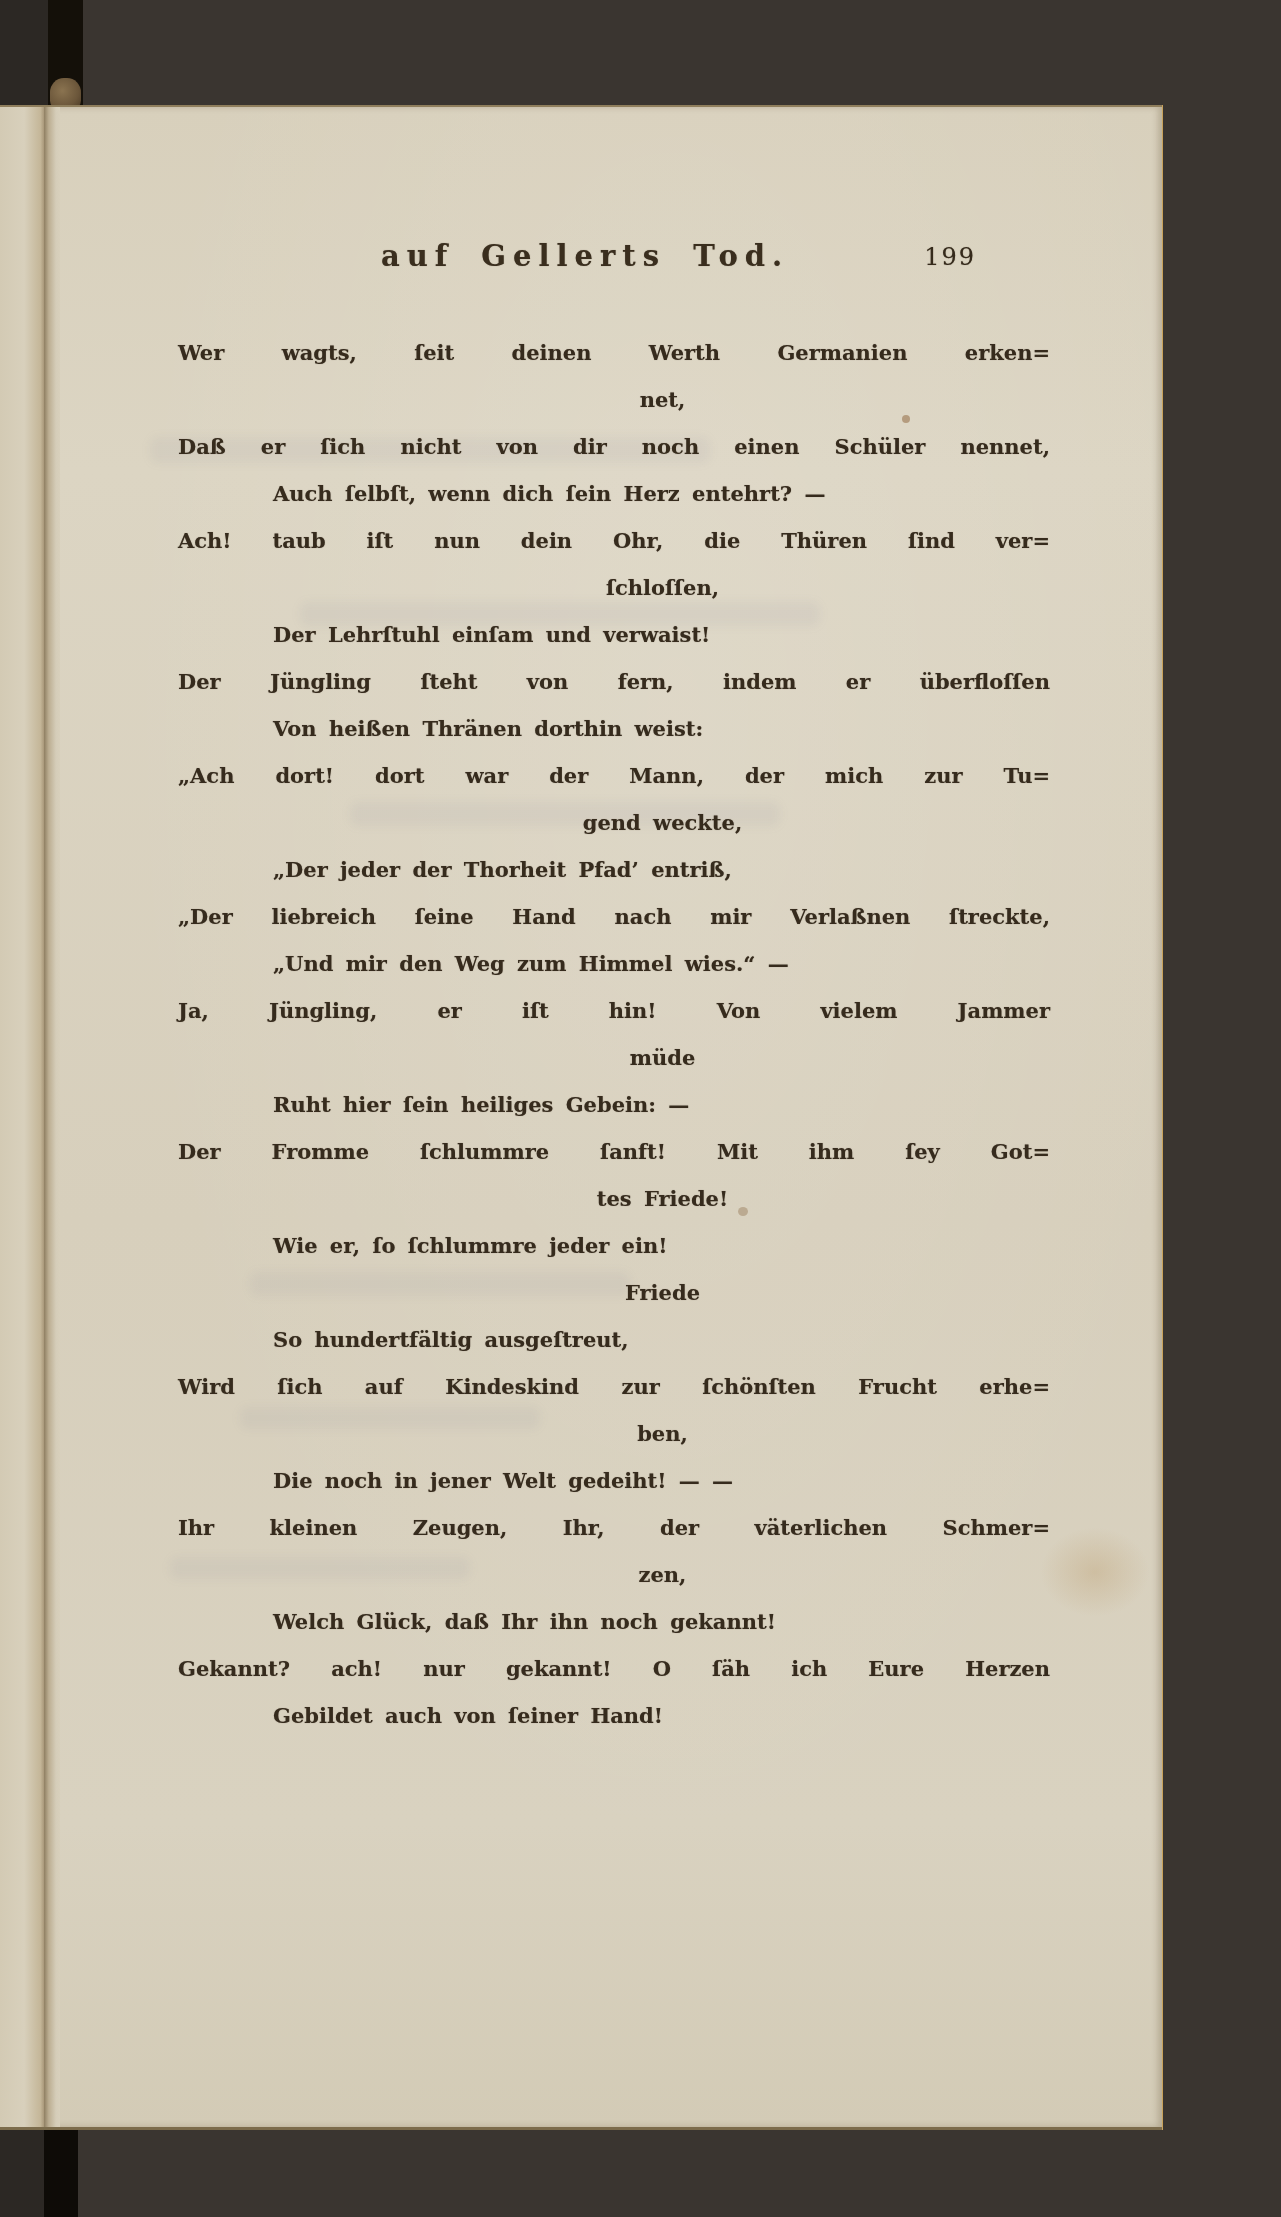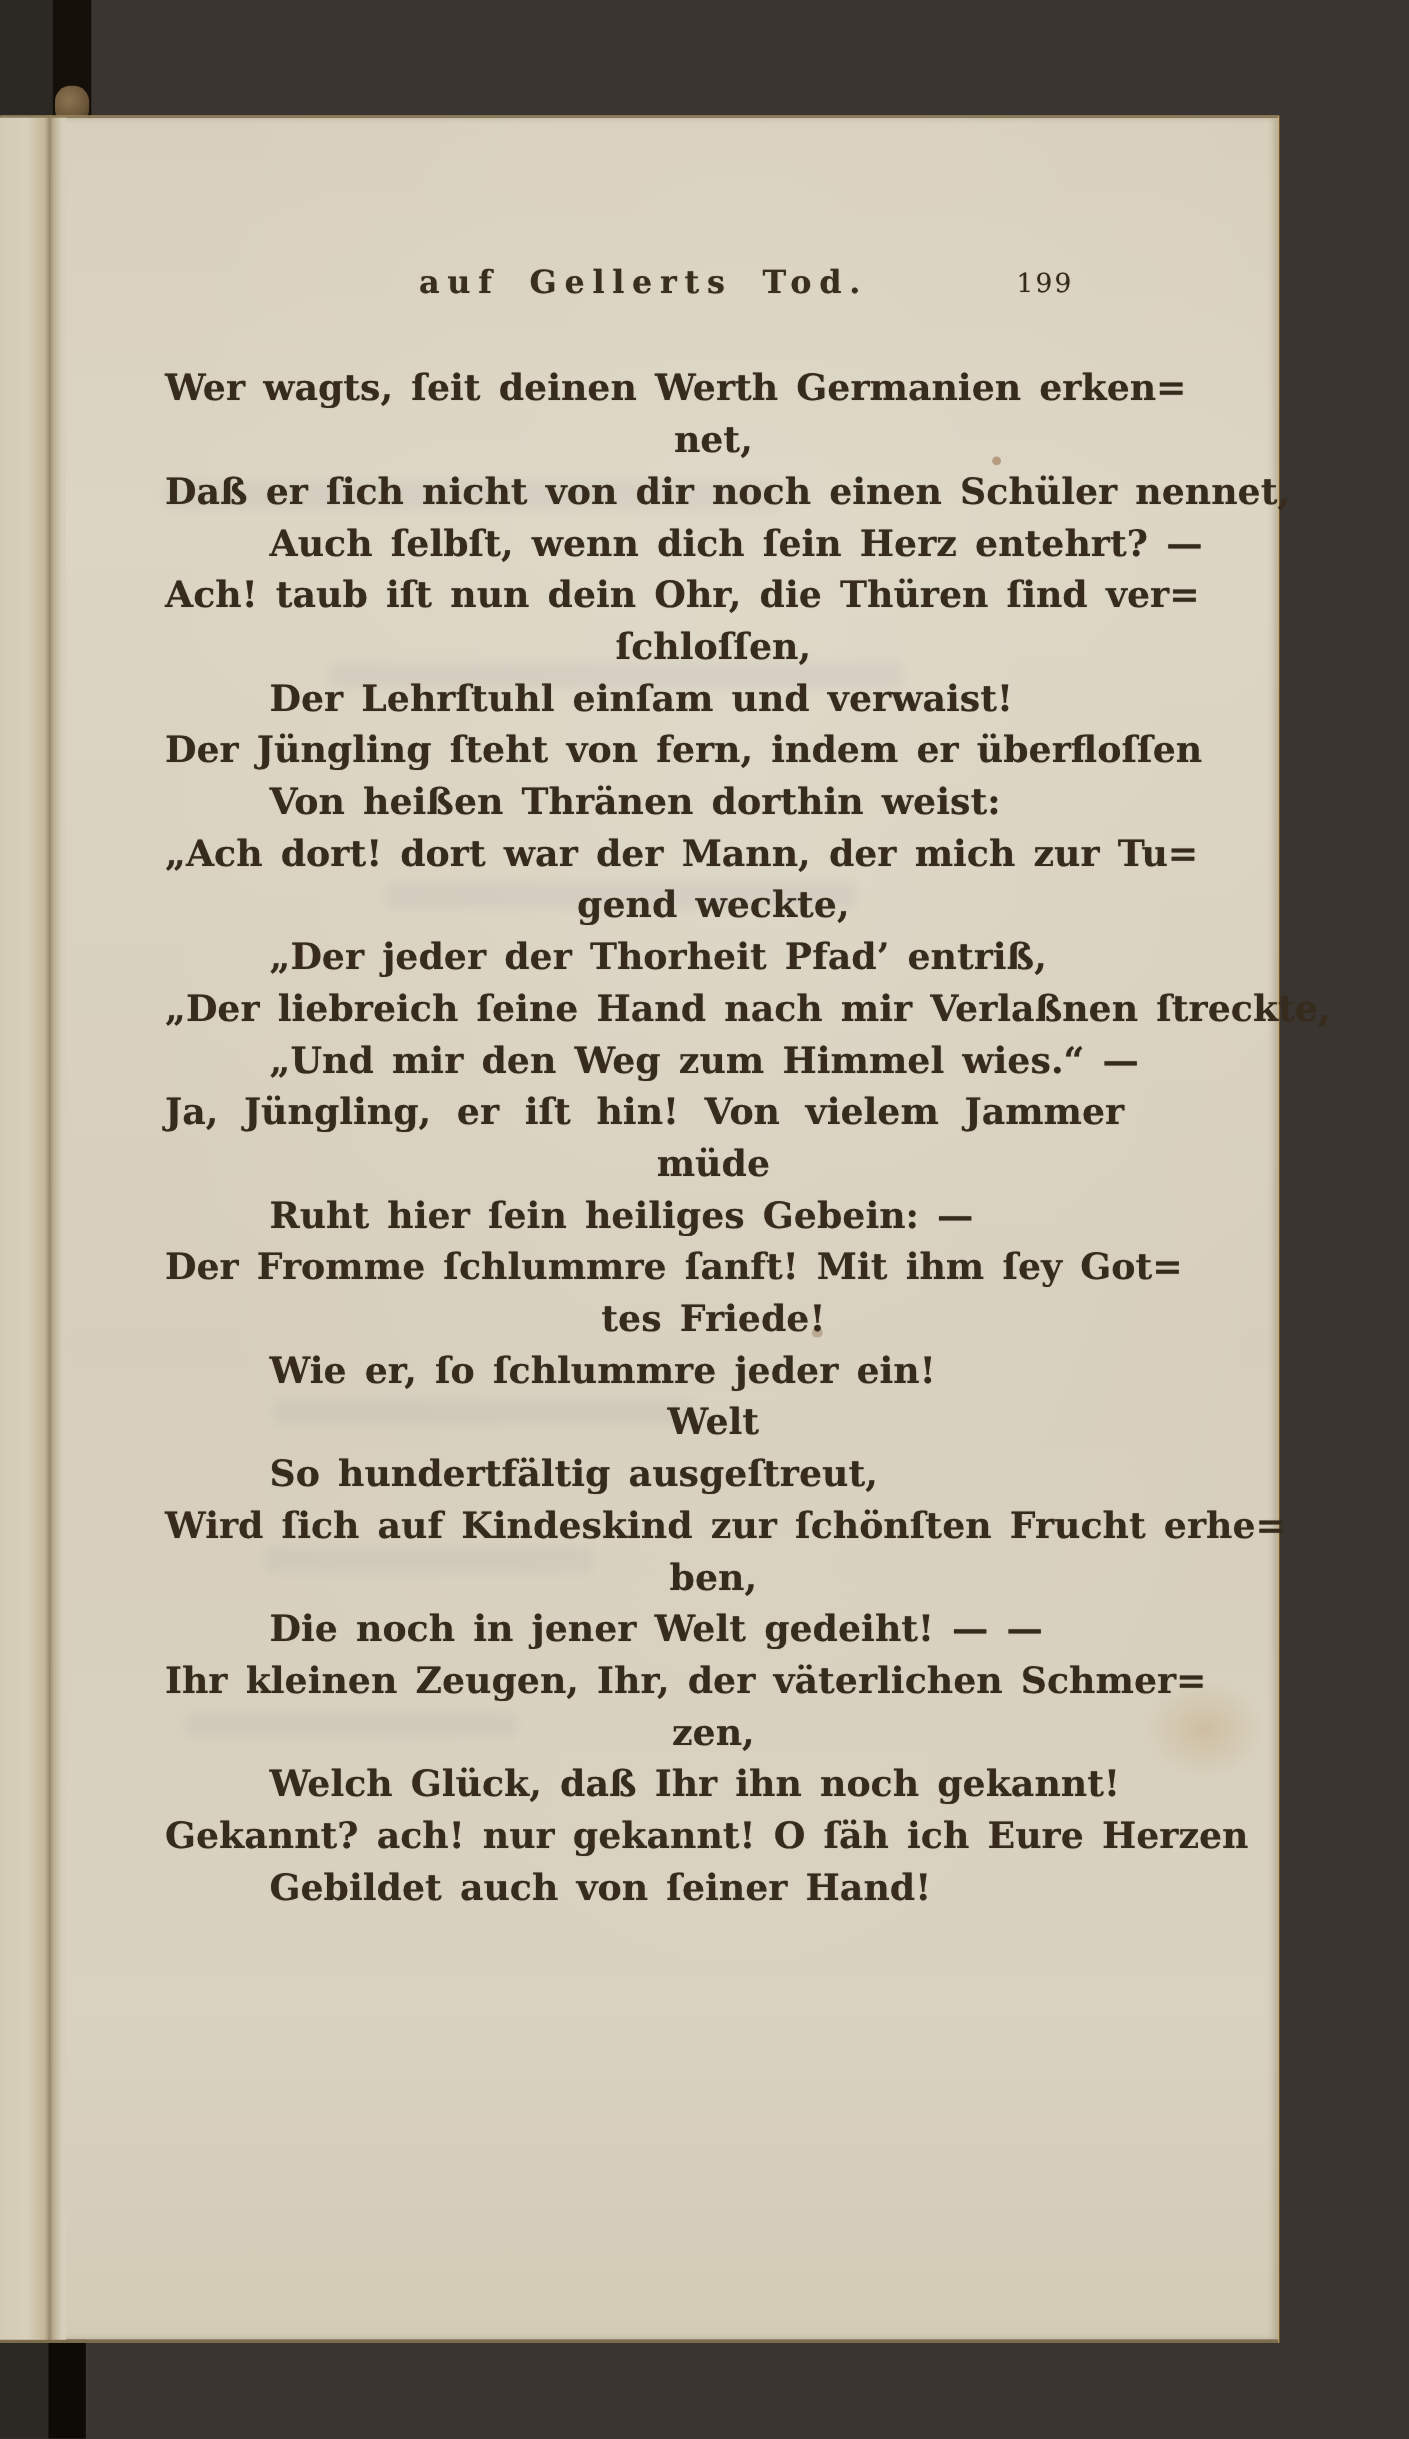--- a/index.html
+++ b/index.html
@@ -64,23 +64,24 @@
   }
   .page-number{
     position:absolute;right:44px;top:4px;
     font-size:24px;font-weight:400;color:#352a1b;
     letter-spacing:2px;
     text-shadow:0 0 1px rgba(53,42,27,0.45);
   }
   .poem{position:absolute;left:150px;top:222px;width:872px;}
   .line{
     height:47px;line-height:47px;white-space:nowrap;
-    font-size:33px;font-weight:700;color:#362b1d;
+    font-size:21px;font-weight:700;color:#362b1d;
     word-spacing:5px;
     text-shadow:0 0 1px rgba(54,43,29,0.40);
+    margin-left:28px;
   }
   .line.flush{text-align:justify;text-align-last:justify;width:100%;}
   .line.indent{padding-left:95px;}
   .line.continuation{text-align:center;padding-left:125px;}
 </style>
 </head>
 <body>
 
 <div class="scan">
 
@@ -124,21 +125,21 @@
         <div class="line continuation">gend weckte,</div>
         <div class="line indent">„Der jeder der Thorheit Pfad’ entriß,</div>
         <div class="line flush">„Der liebreich ſeine Hand nach mir Verlaßnen ſtreckte,</div>
         <div class="line indent">„Und mir den Weg zum Himmel wies.“ —</div>
         <div class="line flush">Ja, Jüngling, er iſt hin! Von vielem Jammer</div>
         <div class="line continuation">müde</div>
         <div class="line indent">Ruht hier ſein heiliges Gebein: —</div>
         <div class="line flush">Der Fromme ſchlummre ſanft! Mit ihm ſey Got=</div>
         <div class="line continuation">tes Friede!</div>
         <div class="line indent">Wie er, ſo ſchlummre jeder ein!</div>
-        <div class="line continuation">Welt</div>
+        <div class="line continuation">Friede</div>
         <div class="line indent">So hundertfältig ausgeſtreut,</div>
         <div class="line flush">Wird ſich auf Kindeskind zur ſchönſten Frucht erhe=</div>
         <div class="line continuation">ben,</div>
         <div class="line indent">Die noch in jener Welt gedeiht! — —</div>
         <div class="line flush">Ihr kleinen Zeugen, Ihr, der väterlichen Schmer=</div>
         <div class="line continuation">zen,</div>
         <div class="line indent">Welch Glück, daß Ihr ihn noch gekannt!</div>
         <div class="line flush">Gekannt? ach! nur gekannt! O ſäh ich Eure Herzen</div>
         <div class="line indent">Gebildet auch von ſeiner Hand!</div>
       </div>

